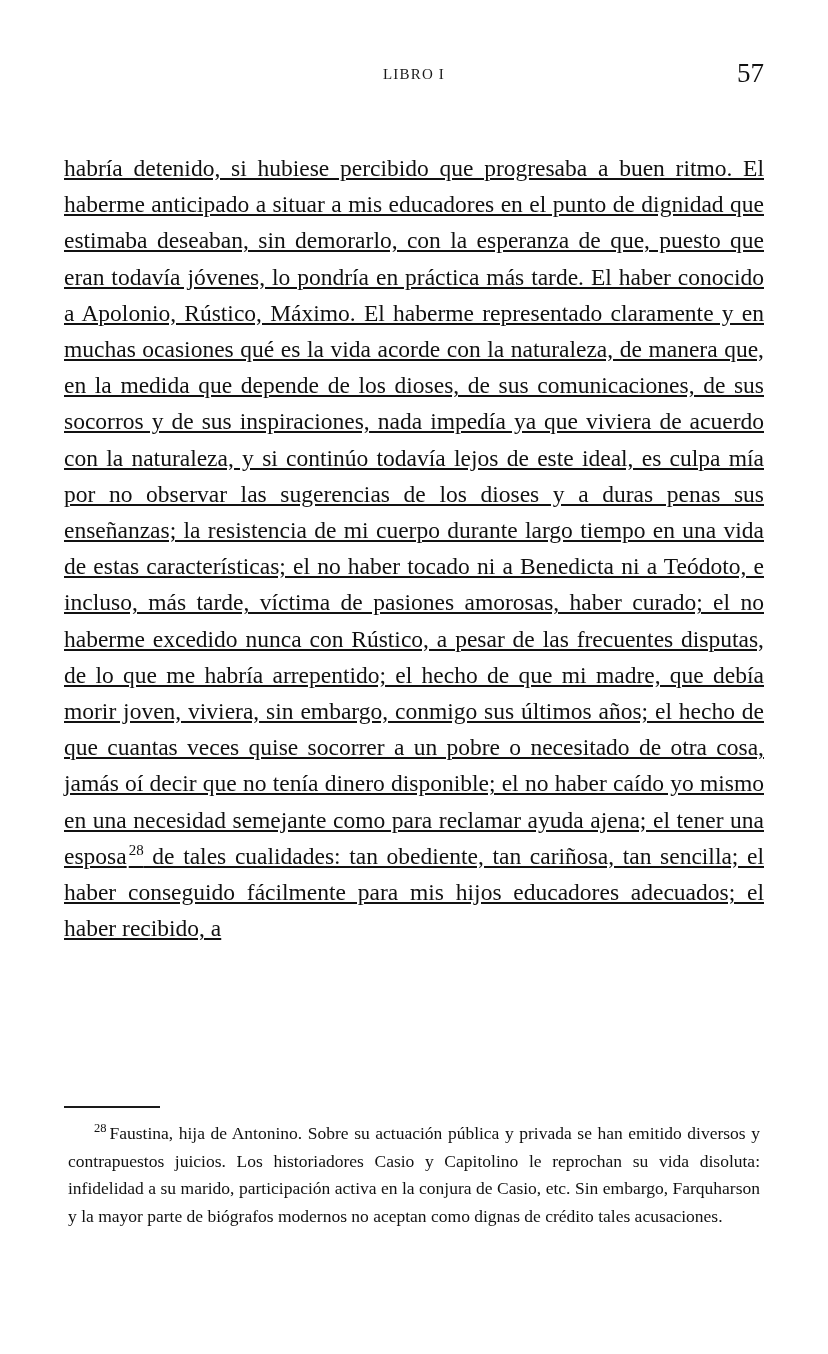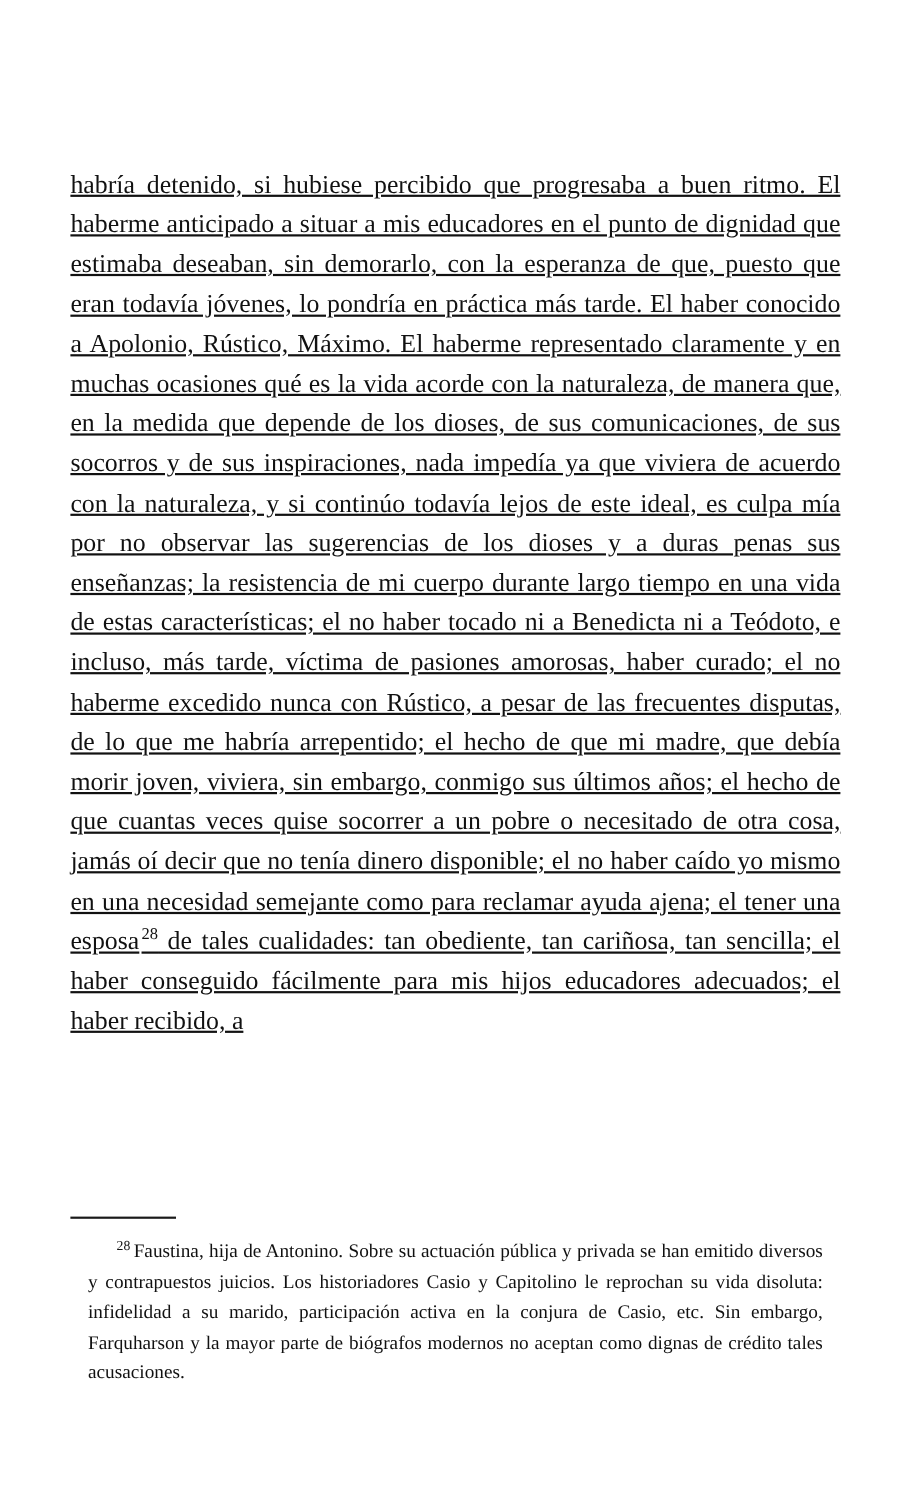--- a/index.html
+++ b/index.html
@@ -77,40 +77,44 @@
     left: 64px;
     width: 700px;
   }
   .footnote-rule {
     width: 96px;
     height: 0;
     border-top: 2px solid #1a1a1a;
     margin: 0 0 12px 0;
   }
   .footnote-area p {
-    margin: 16px;
+    margin: 4px;
     font-size: 17.5px;
     line-height: 27.5px;
     text-align: justify;
     text-align-last: left;
     color: #111111;
   }
   .footnote-area p .fn-mark {
     font-size: 12.5px;
     vertical-align: super;
     line-height: 0;
     padding-right: 3px;
   }
   .fn-indent { display: inline-block; width: 26px; }
 </style>
 </head>
 <body>
 
 <div class="page">
 
+  <div class="header">
+    <div class="running-head">LIBRO I</div>
+    <div class="folio">57</div>
+  </div>
 
   <div class="body-block">
     <p><span>habría detenido, si hubiese percibido que progresaba a buen ritmo. El haberme anticipado a situar a mis educadores en el punto de dignidad que estimaba deseaban, sin demorarlo, con la esperanza de que, puesto que eran todavía jóvenes, lo pondría en práctica más tarde. El haber conocido a Apolonio, Rústico, Máximo. El haberme representado claramente y en muchas ocasiones qué es la vida acorde con la naturaleza, de manera que, en la medida que depende de los dioses, de sus comunicaciones, de sus socorros y de sus inspiraciones, nada impedía ya que viviera de acuerdo con la naturaleza, y si continúo todavía lejos de este ideal, es culpa mía por no observar las sugerencias de los dioses y a duras penas sus enseñanzas; la resistencia de mi cuerpo durante largo tiempo en una vida de estas características; el no haber tocado ni a Benedicta ni a Teódoto, e incluso, más tarde, víctima de pasiones amorosas, haber curado; el no haberme excedido nunca con Rústico, a pesar de las frecuentes disputas, de lo que me habría arrepentido; el hecho de que mi madre, que debía morir joven, viviera, sin embargo, conmigo sus últimos años; el hecho de que cuantas veces quise socorrer a un pobre o necesitado de otra cosa, jamás oí decir que no tenía dinero disponible; el no haber caído yo mismo en una necesidad semejante como para reclamar ayuda ajena; el tener una esposa</span><sup>28</sup><span> de tales cualidades: tan obediente, tan cariñosa, tan sencilla; el haber conseguido fácilmente para mis hijos educadores adecuados; el haber recibido, a</span></p>
   </div>
 
   <div class="footnote-area">
     <div class="footnote-rule"></div>
     <p><span class="fn-indent"></span><span class="fn-mark">28</span><span>Faustina, hija de Antonino. Sobre su actuación pública y privada se han emitido diversos y contrapuestos juicios. Los historiadores Casio y Capitolino le reprochan su vida disoluta: infidelidad a su marido, participación activa en la conjura de Casio, etc. Sin embargo, Farquharson y la mayor parte de biógrafos modernos no aceptan como dignas de crédito tales acusaciones.</span></p>
   </div>
 

